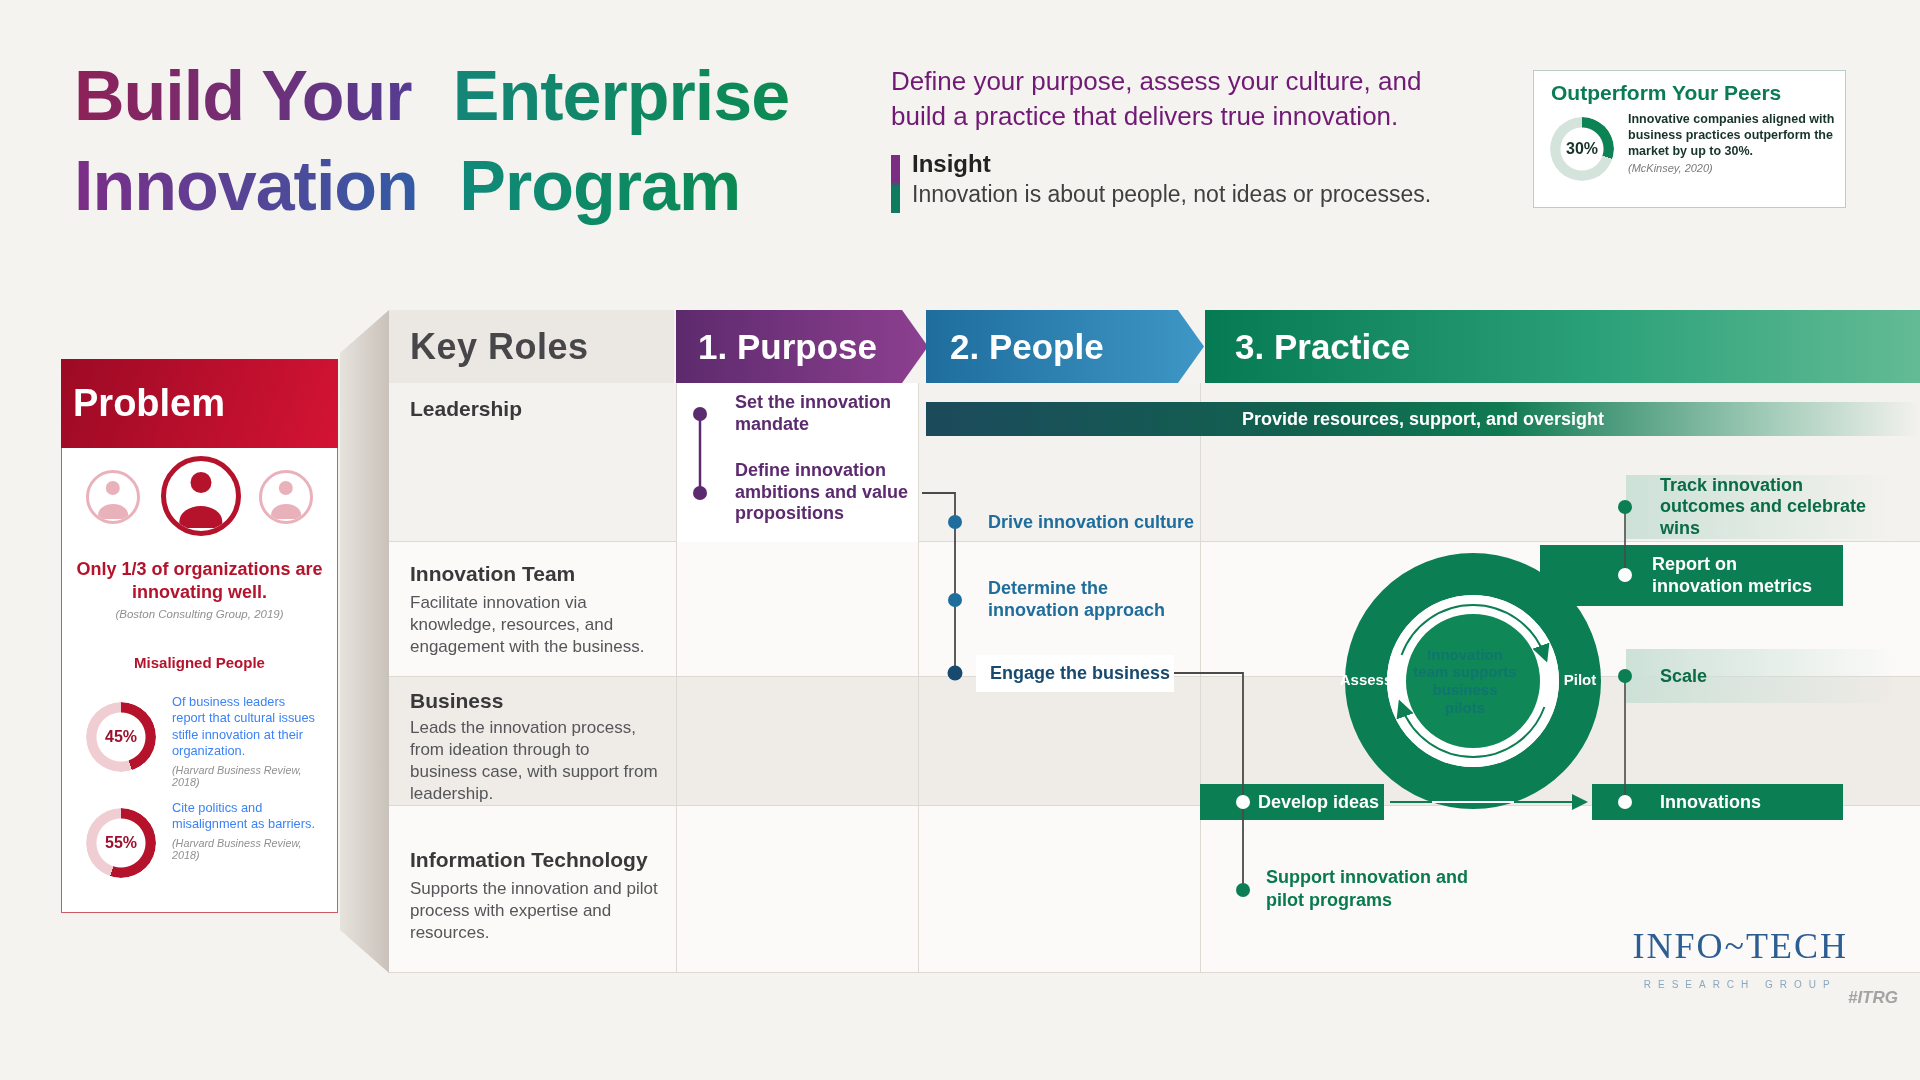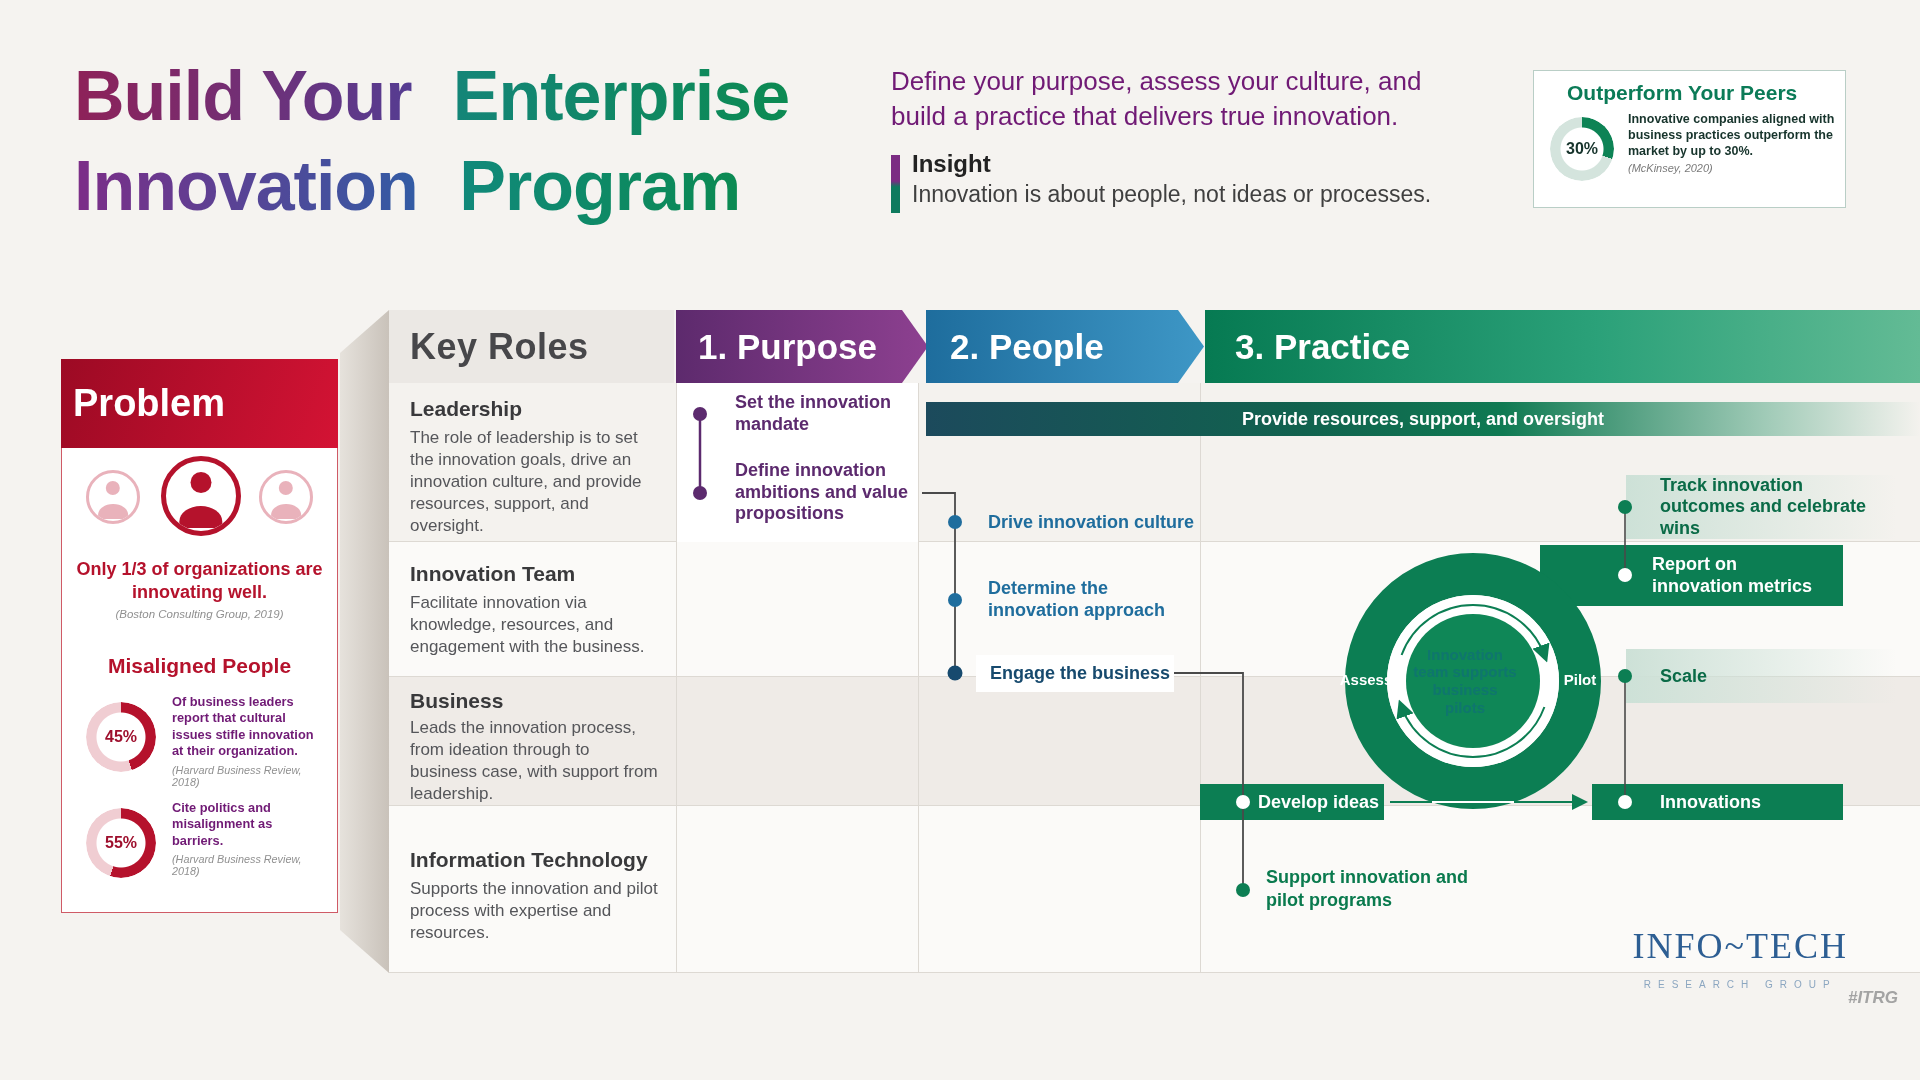--- a/index.html
+++ b/index.html
@@ -14,21 +14,21 @@
   #t2a { background-image:linear-gradient(90deg,#7c2d87,#2e5ea6); }
   #t2b { background-image:linear-gradient(90deg,#11897b,#0b8a52); }
 
   #subtitle { position:absolute; left:891px; top:64px; width:575px; font-size:26px; line-height:1.34; color:#701a75; }
   #insight { position:absolute; left:891px; top:150px; }
   #insight-bar { position:absolute; left:0; top:5px; width:9px; height:58px; background:linear-gradient(180deg,#7b2c83 45%,#0e7a5e 55%); }
   #insight-title { margin-left:21px; font-size:24px; font-weight:bold; color:#222; }
   #insight-text { margin-left:21px; font-size:23px; color:#3f3f3f; margin-top:3px; }
 
   #outperform { position:absolute; left:1533px; top:70px; width:313px; height:138px; background:#fff; border:1px solid #b9cec6; }
-  #outperform-title { position:absolute; left:33px; top:10px; font-size:21px; font-weight:bold; color:#0b7b57; }
+  #outperform-title { position:absolute; left:17px; top:10px; font-size:21px; font-weight:bold; color:#0b7b57; }
   .donut { position:relative; }
   .donut-ring { position:absolute; inset:0; border-radius:50%;
     -webkit-mask:radial-gradient(farthest-side, transparent calc(100% - 11px), #000 calc(100% - 10px));
     mask:radial-gradient(farthest-side, transparent calc(100% - 11px), #000 calc(100% - 10px)); }
   .donut-label { position:absolute; inset:0; display:flex; align-items:center; justify-content:center; font-weight:bold; }
   #outperform-donut { position:absolute; left:16px; top:46px; width:64px; height:64px; }
   #outperform-donut .donut-ring { background:conic-gradient(#0d8355 0 108deg, #d4e4dd 108deg 360deg); }
   #outperform-donut .donut-label { font-size:16px; color:#17342c; }
   #outperform-body { position:absolute; left:94px; top:40px; width:208px; }
   #outperform-text { font-size:12.5px; font-weight:bold; color:#17342c; line-height:1.28; }
@@ -42,29 +42,29 @@
   .person .ph { position:absolute; left:50%; transform:translateX(-50%); top:16%; width:30%; height:30%; border-radius:50%; }
   .person .pb { position:absolute; left:50%; transform:translateX(-50%); bottom:4%; width:62%; height:32%; border-radius:50% 50% 10% 10% / 70% 70% 12% 12%; }
   #person-c { left:99px; top:8px; width:80px; height:80px; border:5px solid #b5122c; }
   #person-c .ph, #person-c .pb { background:#b5122c; }
   #person-l { left:24px; top:22px; width:54px; height:54px; border:3px solid #e9b2bb; }
   #person-l .ph, #person-l .pb { background:#e9b2bb; }
   #person-r { right:24px; top:22px; width:54px; height:54px; border:3px solid #e9b2bb; }
   #person-r .ph, #person-r .pb { background:#e9b2bb; }
   #p-stat1 { position:absolute; top:110px; left:0; width:100%; text-align:center; font-size:18px; font-weight:bold; color:#b5122c; line-height:1.25; }
   #p-stat1-src { position:absolute; top:160px; left:0; width:100%; text-align:center; font-size:11.5px; font-style:italic; color:#909090; }
-  #p-subhead { position:absolute; top:206px; left:0; width:100%; text-align:center; font-size:21px; font-weight:bold; color:#b5122c; }
+  #p-subhead { position:absolute; top:206px; left:0; width:100%; text-align:center; font-size:15px; font-weight:bold; color:#b5122c; }
   .p-row { position:absolute; left:24px; width:232px; }
   #p-row2 { top:246px; }
   #p-row3 { top:352px; }
   .p-donut { position:absolute; left:0; top:8px; width:70px; height:70px; }
   #donut45 .donut-ring { background:conic-gradient(#b5122c 0 162deg, #f0cdd2 162deg 360deg); }
   #donut55 .donut-ring { background:conic-gradient(#b5122c 0 198deg, #f0cdd2 198deg 360deg); }
   .p-donut .donut-label { font-size:16px; color:#9e0f2d; }
-  .p-row-text { margin-left:86px; font-size:12.8px; font-weight:bold; color:#701a75; line-height:1.28; }
+  .p-row-text { margin-left:86px; font-size:12.8px; font-weight:normal; color:#3b82f6; line-height:1.28; }
   .p-row-src { margin-left:86px; font-size:10.8px; font-style:italic; color:#909090; margin-top:4px; }
 
   
   #wedge { position:absolute; left:340px; top:310px; width:49px; height:663px; background:linear-gradient(90deg,#e6e2dc,#c9c2ba); clip-path:polygon(100% 0, 0 6.5%, 0 93.5%, 100% 100%); }
   #table { position:absolute; left:389px; top:310px; width:1531px; height:663px; }
   #keyroles-band { position:absolute; left:0; top:0; width:285px; height:73px; background:#ebe8e4; display:flex; align-items:center; }
   #keyroles-title { padding-left:21px; font-size:36px; font-weight:bold; color:#47474a; letter-spacing:0.5px; }
   .row { position:absolute; left:0; width:100%; border-bottom:1px solid #ddd9d3; }
   #row1 { top:73px;  height:159px; background:#f4f2ee; }
   #row2 { top:232px; height:135px; background:#fbfaf8; }
@@ -190,21 +190,20 @@
       </div>
       <div class="p-row-text">Cite politics and misalignment as barriers.</div>
       <div class="p-row-src">(Harvard Business Review, 2018)</div>
     </div>
   </div>
 
   <div id="wedge"></div>
   <div id="table">
     <div class="row" id="row1">
       <div class="role-title">Leadership</div>
-      <div class="role-desc">The role of leadership is to set the innovation goals, drive an innovation culture, and provide resources, support, and oversight.</div>
     </div>
     <div class="row" id="row2">
       <div class="role-title">Innovation Team</div>
       <div class="role-desc">Facilitate innovation via knowledge, resources, and engagement with the business.</div>
     </div>
     <div class="row" id="row3">
       <div class="role-title">Business</div>
       <div class="role-desc">Leads the innovation process, from ideation through to business case, with support from leadership.</div>
     </div>
     <div class="row" id="row4">

